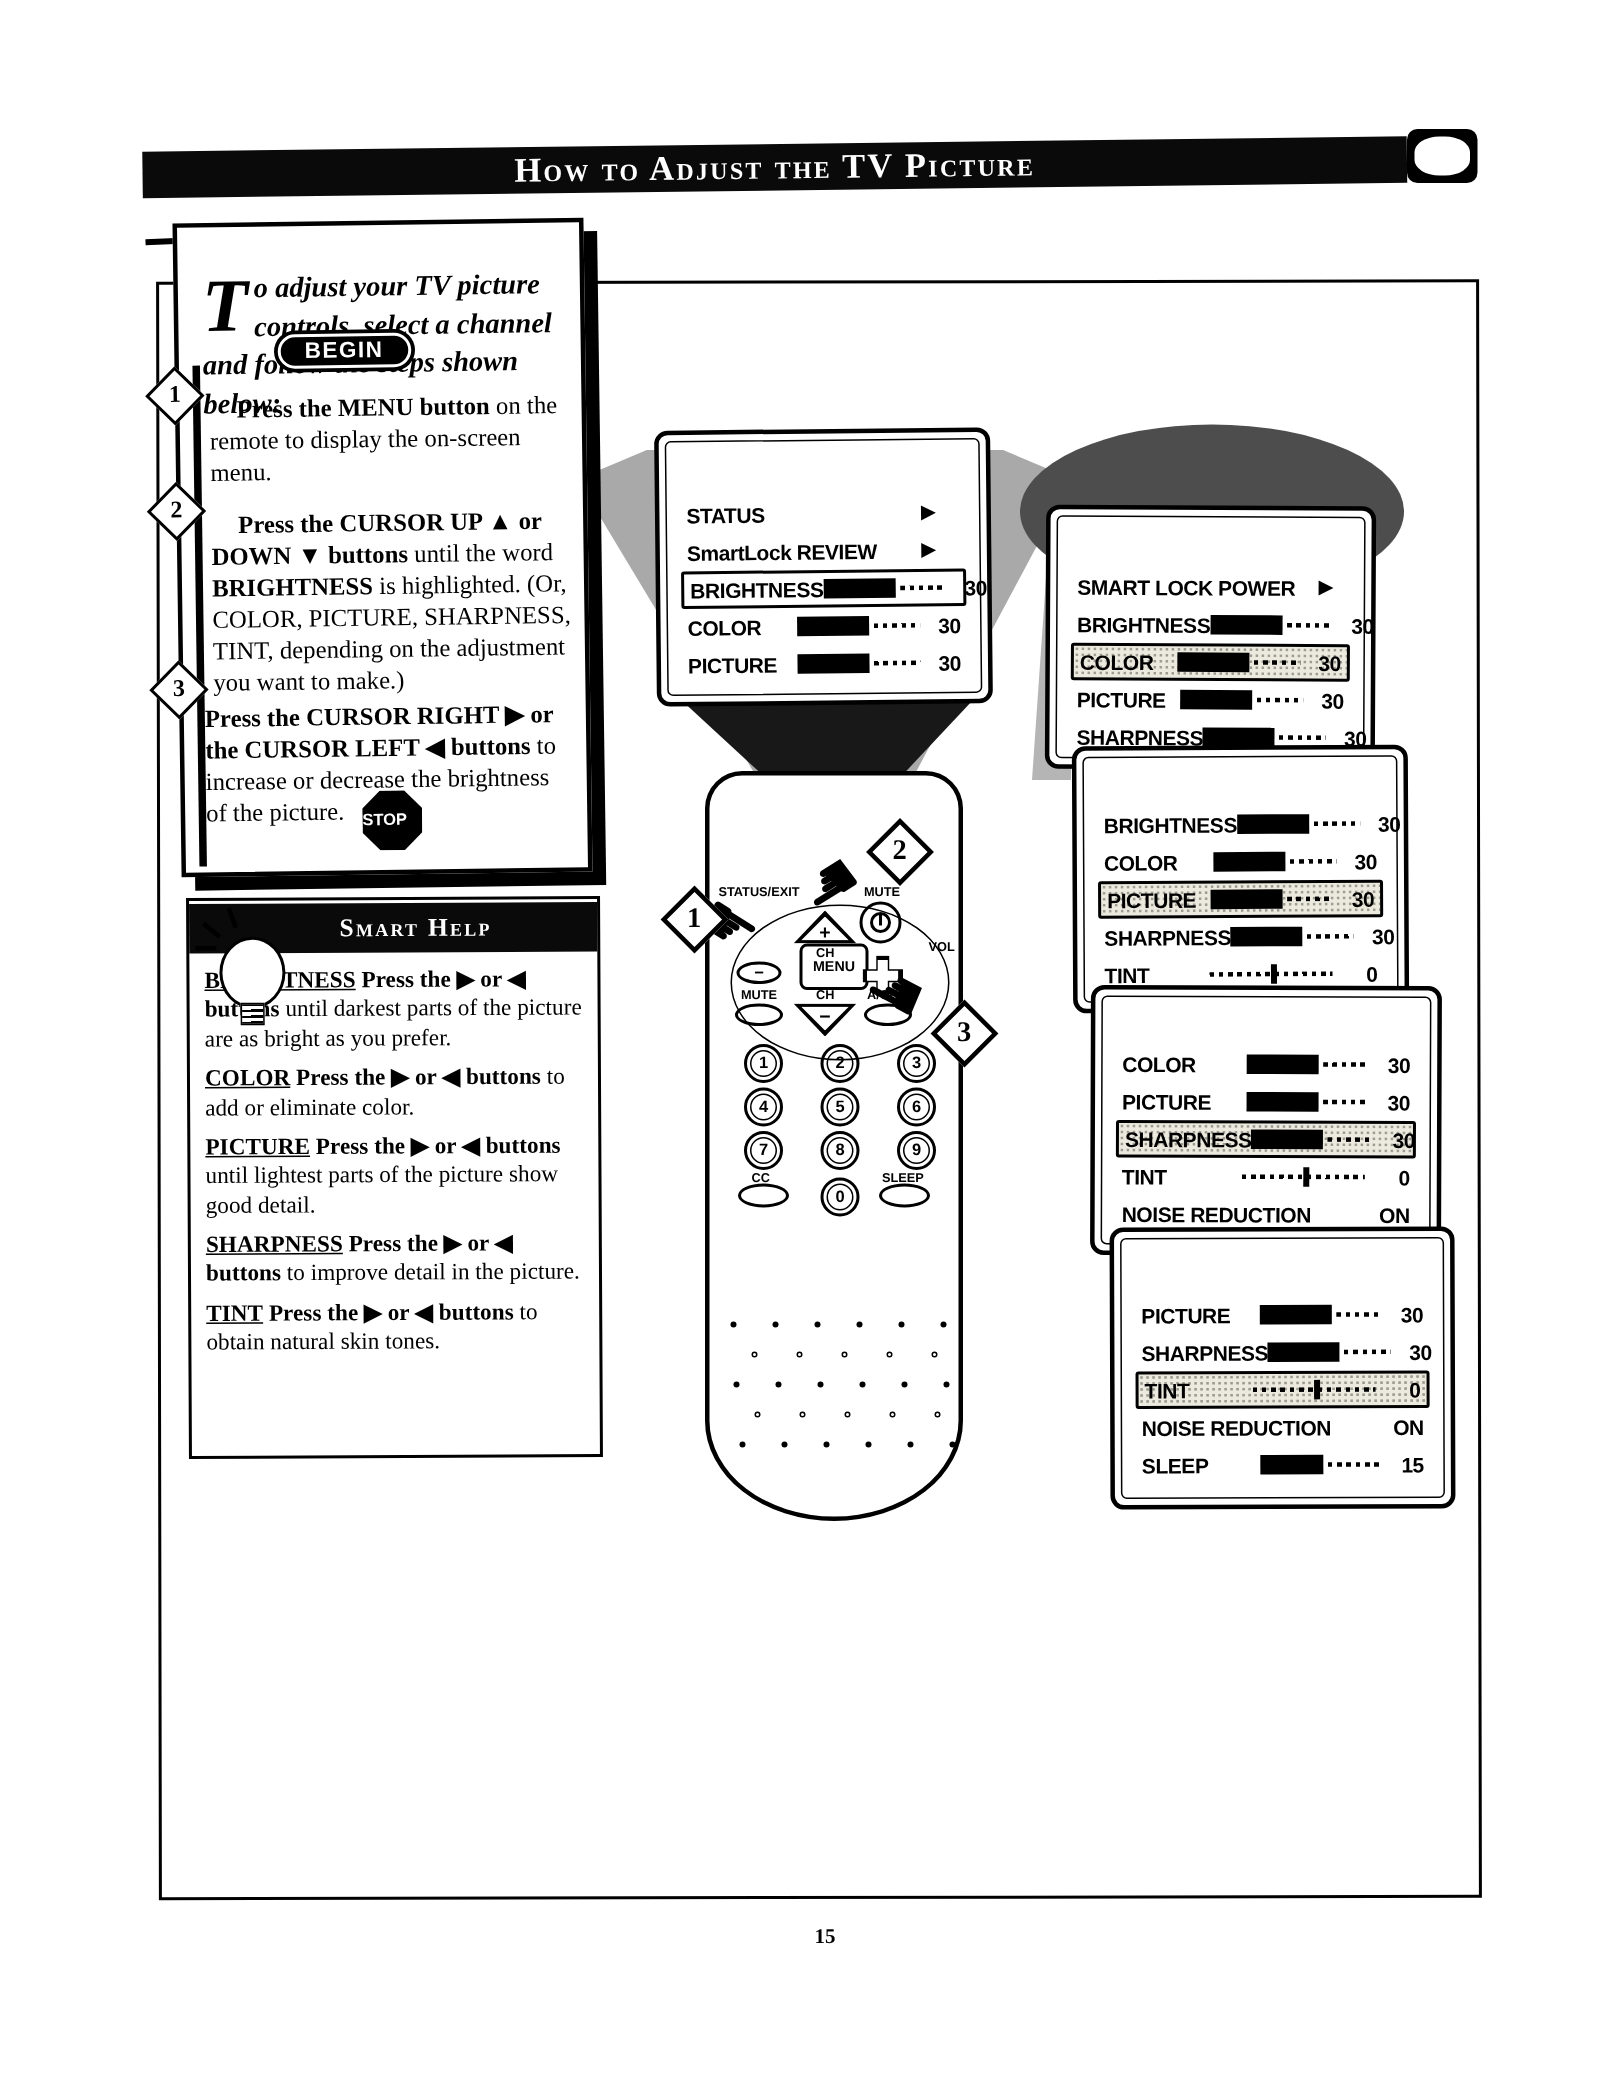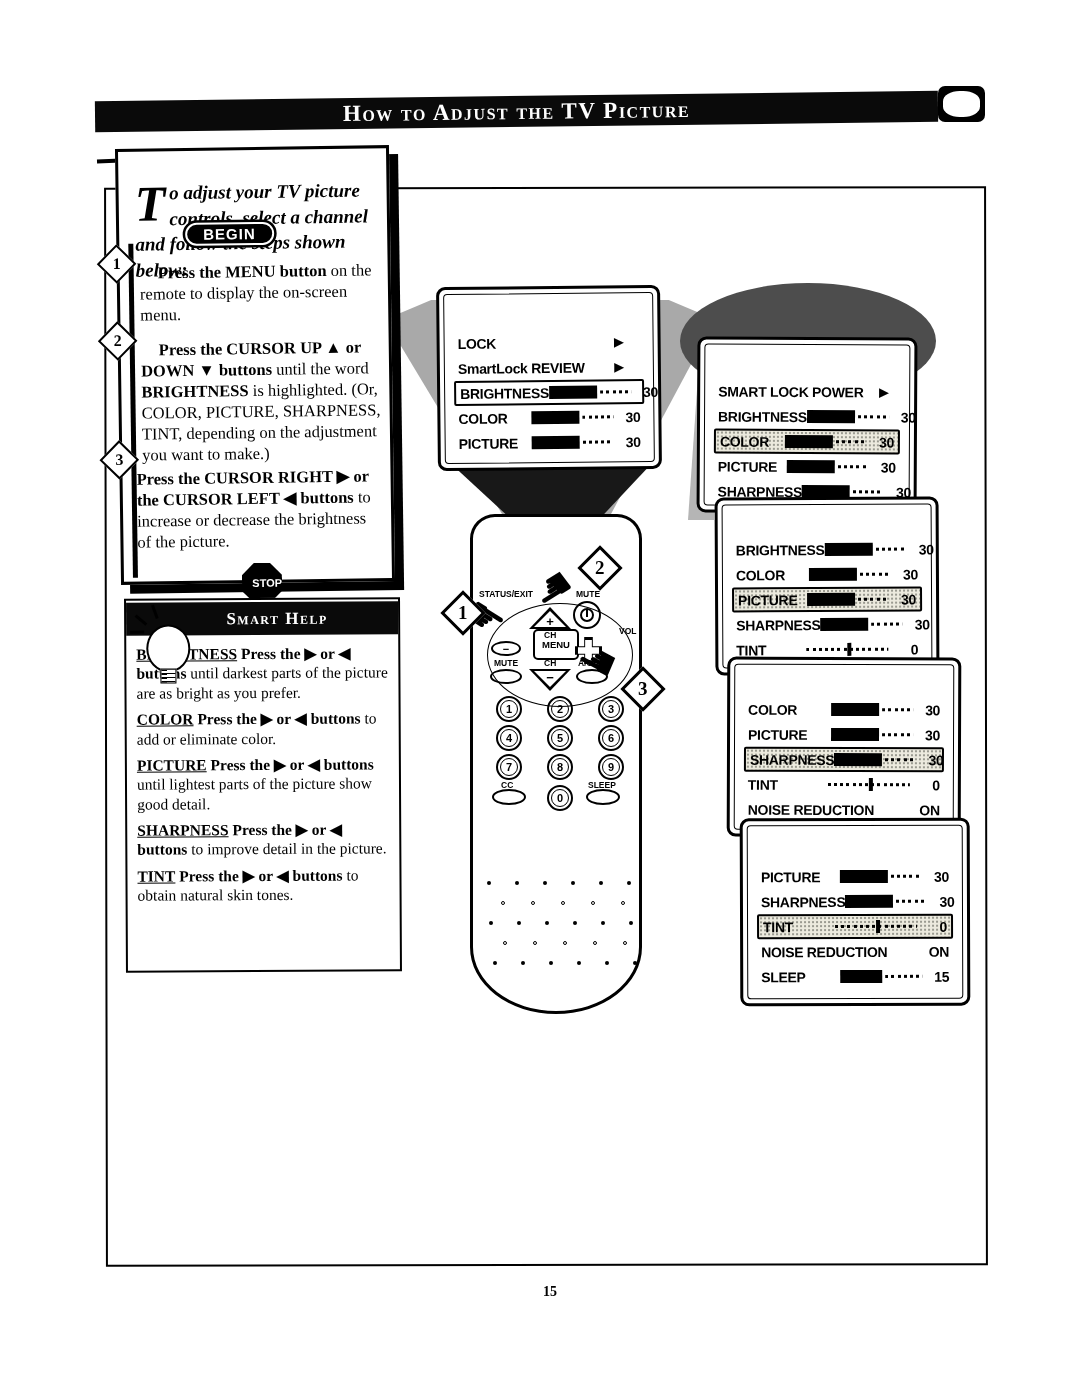--- a/index.html
+++ b/index.html
@@ -30,21 +30,21 @@
   .begin-badge{position:absolute;left:66px;top:72px;background:#000;color:#fff;border:2px solid #fff;
     box-shadow:0 0 0 2.5px #000;border-radius:13px;padding:1px 16px;font-weight:bold;
     font-size:15px;letter-spacing:1px;font-family:"Liberation Sans",sans-serif;}
   .step-rule{position:absolute;left:9px;top:92px;width:5px;height:334px;background:#000;}
   .step-diamond{position:absolute;width:24px;height:24px;background:#fff;border:2.5px solid #000;
     transform:rotate(45deg);display:flex;align-items:center;justify-content:center;z-index:6;}
   .step-diamond span{transform:rotate(-45deg);font-weight:bold;font-size:16px;}
   .step-par{position:absolute;font-size:16.5px;line-height:1.28;width:244px;}
   .stop-badge{position:absolute;left:118px;top:377px;width:40px;height:40px;background:#000;
     clip-path:polygon(30% 0,70% 0,100% 30%,100% 70%,70% 100%,30% 100%,0 70%,0 30%);
-    display:flex;align-items:center;justify-content:flex-end;margin-top:36px;}
+    display:flex;align-items:center;justify-content:flex-start;}
   .stop-badge span{color:#fff;font-weight:bold;font-size:11px;font-family:"Liberation Sans",sans-serif;}
 
   
   .help-box{left:125px;top:598px;width:272px;height:370px;background:#fff;border:2.5px solid #000;
     transform:rotate(-0.3deg);z-index:5;}
   .help-band{position:absolute;left:0;top:2px;width:100%;height:33px;background:#0a0a0a;
     display:flex;align-items:center;justify-content:center;}
   .help-band span{color:#fff;font-variant:small-caps;font-weight:bold;font-size:17px;
     letter-spacing:1.5px;padding-left:30px;}
   .bulb{position:absolute;left:14px;top:16px;width:52px;height:78px;z-index:7;}
@@ -221,21 +221,21 @@
       <p class="help-item"><span class="term">COLOR</span> <span class="hbold">Press the ▶ or ◀ buttons</span><span> to add or eliminate color.</span></p>
       <p class="help-item"><span class="term">PICTURE</span> <span class="hbold">Press the ▶ or ◀ buttons</span><span> until lightest parts of the picture show good detail.</span></p>
       <p class="help-item"><span class="term">SHARPNESS</span> <span class="hbold">Press the ▶ or ◀ buttons</span><span> to improve detail in the picture.</span></p>
       <p class="help-item"><span class="term">TINT</span> <span class="hbold">Press the ▶ or ◀ buttons</span><span> to obtain natural skin tones.</span></p>
     </div>
   </div>
 
   <div class="abs screen tv-screen">
     <div class="screen-in">
       <div class="mrow">
-          <span class="lbl wfix">LOCK</span>
+          <span class="lbl wfix">STATUS</span>
           <span class="arr arr-end">▶</span>
         </div>
       <div class="mrow">
           <span class="lbl wfix">SmartLock REVIEW</span>
           <span class="arr arr-end">▶</span>
         </div>
       <div class="mrow hl-box">
           <span class="lbl">BRIGHTNESS</span>
           <span class="bar"></span>
           <span class="dots"></span>

